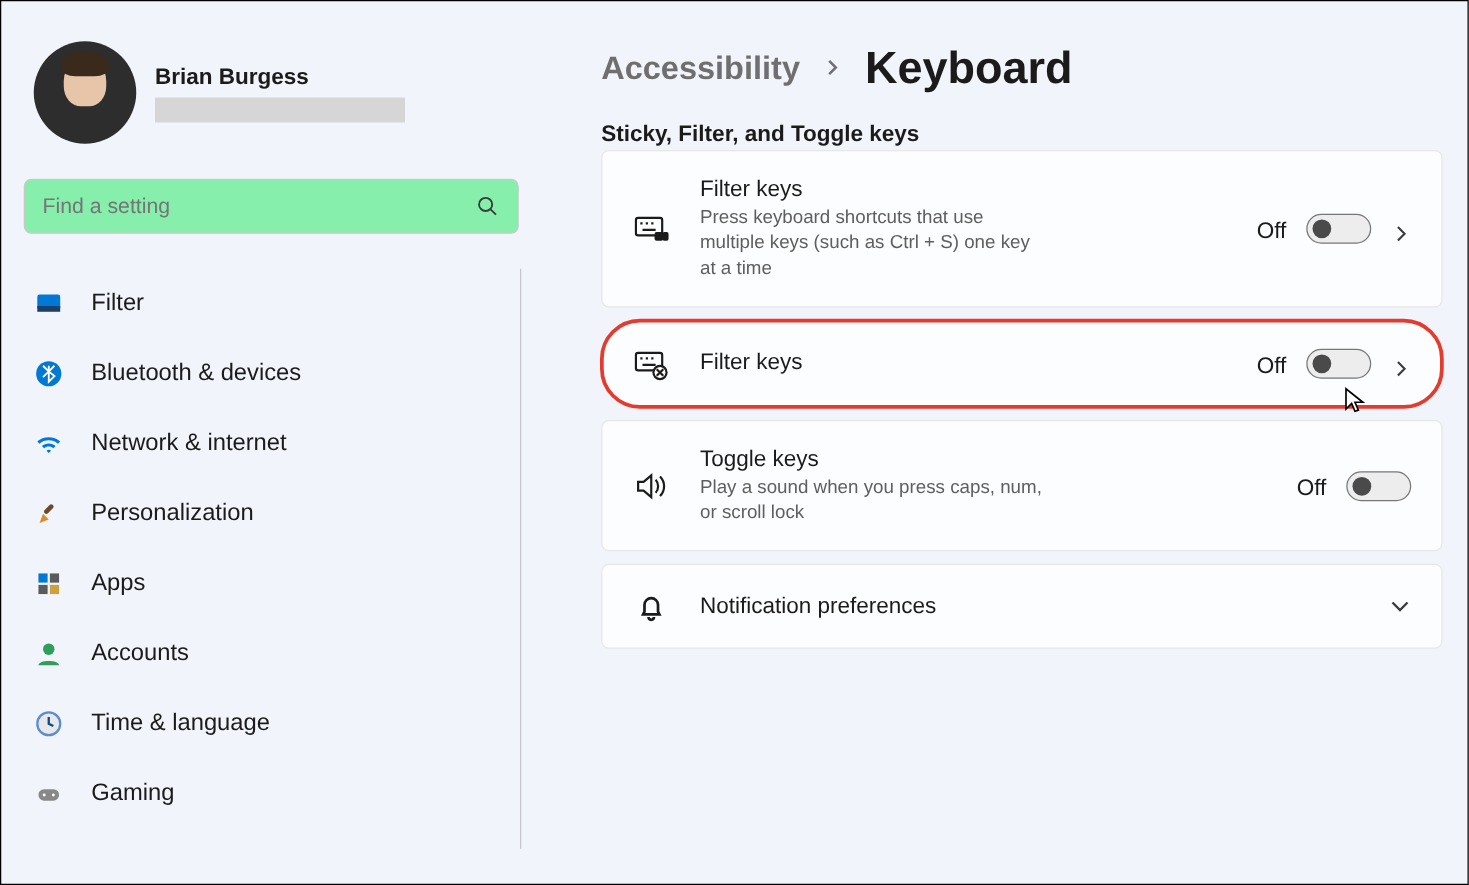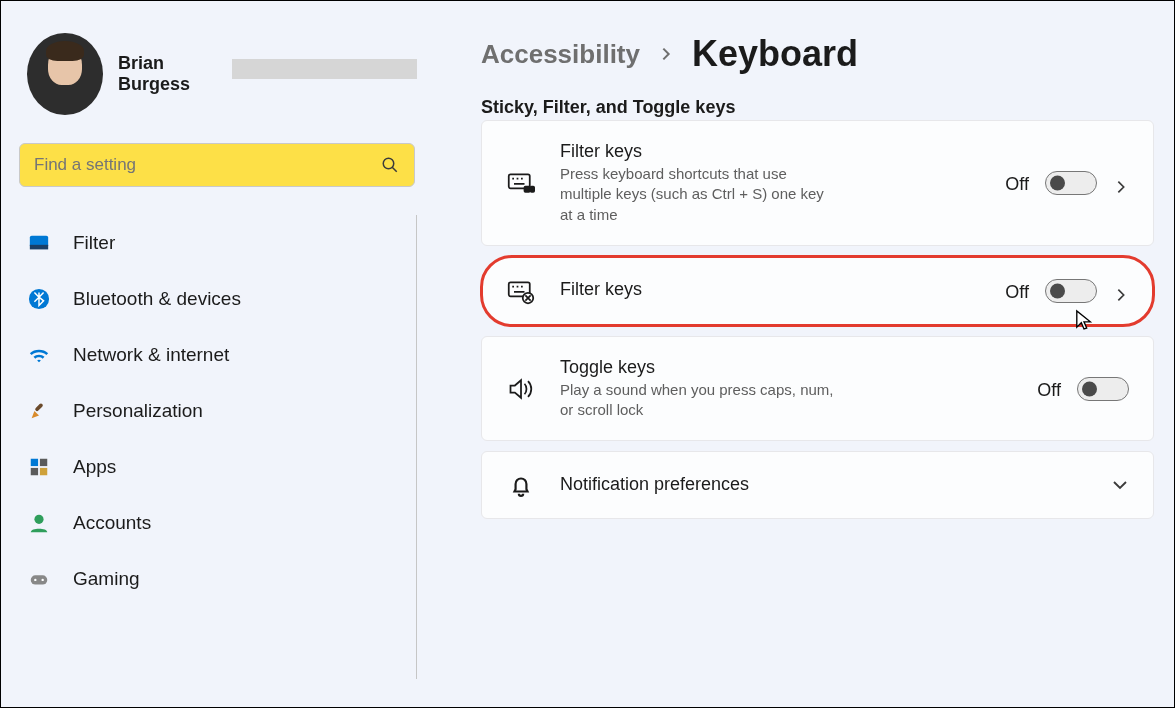--- a/index.html
+++ b/index.html
@@ -46,37 +46,37 @@
   }
   .avatar::after{
     content:"";
     position:absolute;
     top:8px; left:50%;
     transform:translateX(-50%);
     width:38px; height:20px;
     background:#3a2a1c;
     border-radius:50% 50% 30% 30%;
   }
-  .user-text { display:flex; }
+  .user-text { display:flex; flex-direction:column; }
   .user-name { font-weight: 600; font-size: 18px; color:#1b1b1b; }
   .user-sub {
     margin-top: 6px;
     width: 200px; height: 20px;
     background: #d6d6d6;
   }
   .search-wrap {
     padding: 0 2px;
     margin-bottom: 28px;
   }
   .search {
     width: 100%;
     height: 44px;
     border-radius: 6px;
     border: 1px solid #c9c9c9;
-    background: #fde047;
+    background: #86efac;
     padding: 0 42px 0 14px;
     font-size: 17px;
     color: #5a5a5a;
     position: relative;
   }
   .search-holder { position: relative; }
   .search-icon {
     position: absolute;
     right: 16px; top: 50%;
     transform: translateY(-50%);
@@ -255,20 +255,29 @@
         <span>Apps</span>
       </div>
       <div class="nav-item">
         <span class="nav-icon">
           <svg width="22" height="22" viewBox="0 0 24 24" fill="#2f9e5b">
               <circle cx="12" cy="8" r="5"></circle>
               <path d="M3 22c0-5 18-5 18 0z"></path>
             </svg>
         </span>
         <span>Accounts</span>
+      </div>
+      <div class="nav-item">
+        <span class="nav-icon">
+          <svg width="22" height="22" viewBox="0 0 24 24">
+              <circle cx="12" cy="12" r="10" fill="#e8e8e8" stroke="#5b8bd0" stroke-width="2"></circle>
+              <path d="M12 6v6l4 2" stroke="#0a4a8a" stroke-width="2" fill="none"></path>
+            </svg>
+        </span>
+        <span>Time &amp; language</span>
       </div>
       <div class="nav-item">
         <span class="nav-icon">
           <svg width="22" height="22" viewBox="0 0 24 24" fill="#888">
               <rect x="3" y="8" width="18" height="10" rx="5"></rect>
               <circle cx="8" cy="13" r="1.3" fill="#fff"></circle>
               <circle cx="16" cy="13" r="1.3" fill="#fff"></circle>
             </svg>
         </span>
         <span>Gaming</span>

